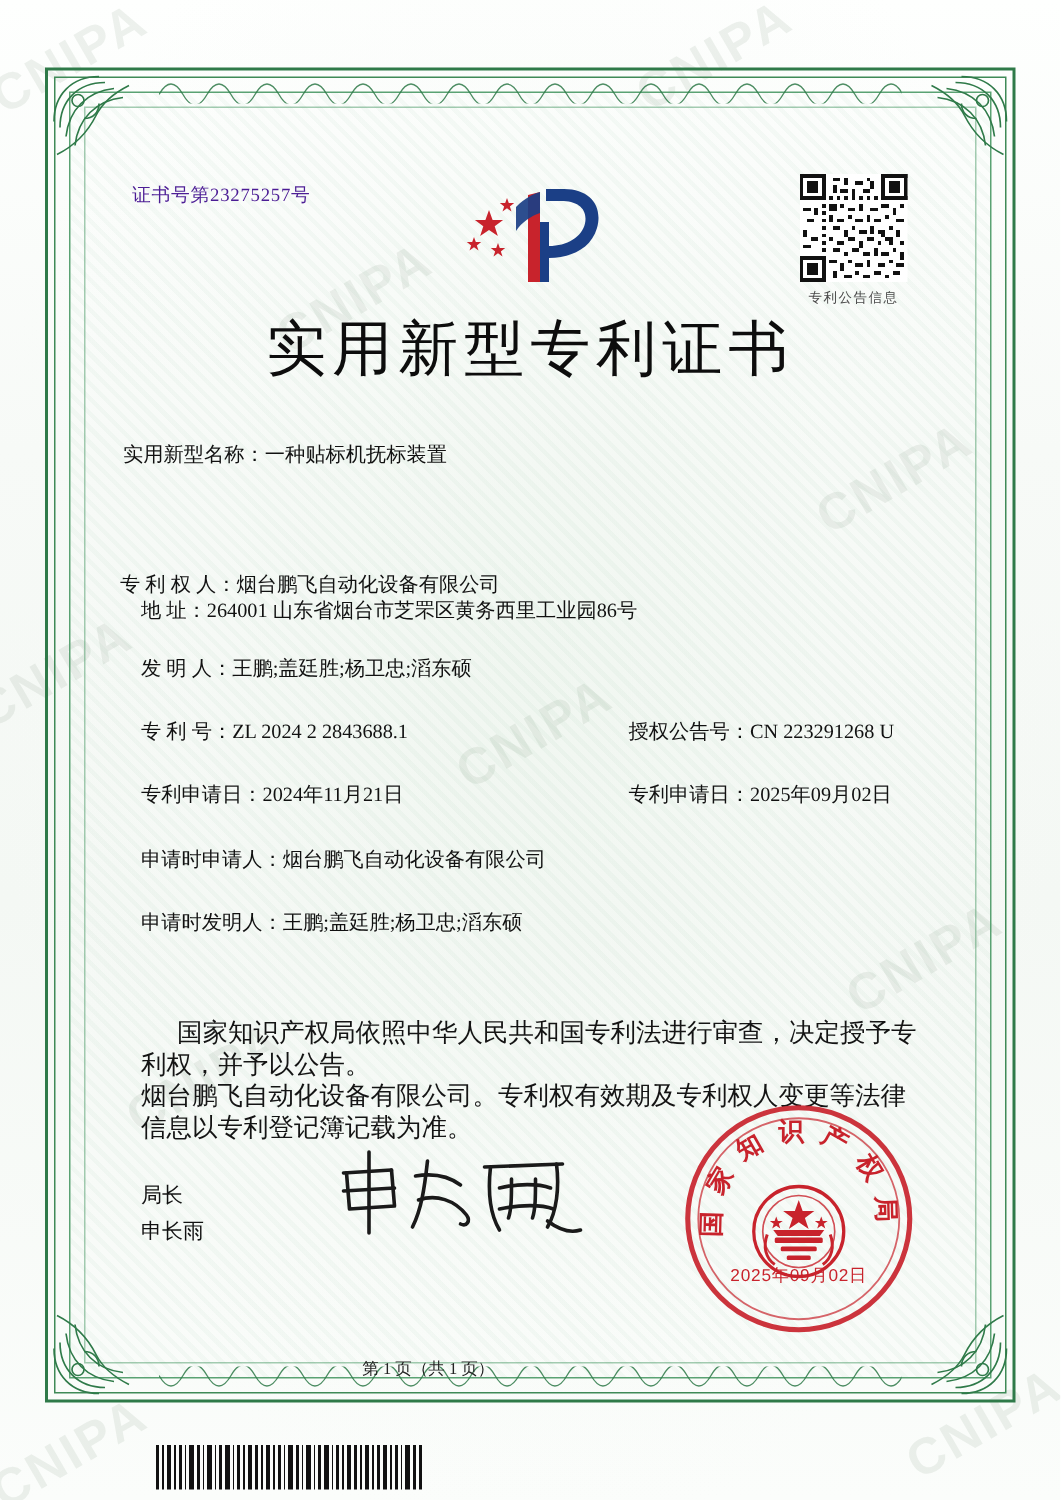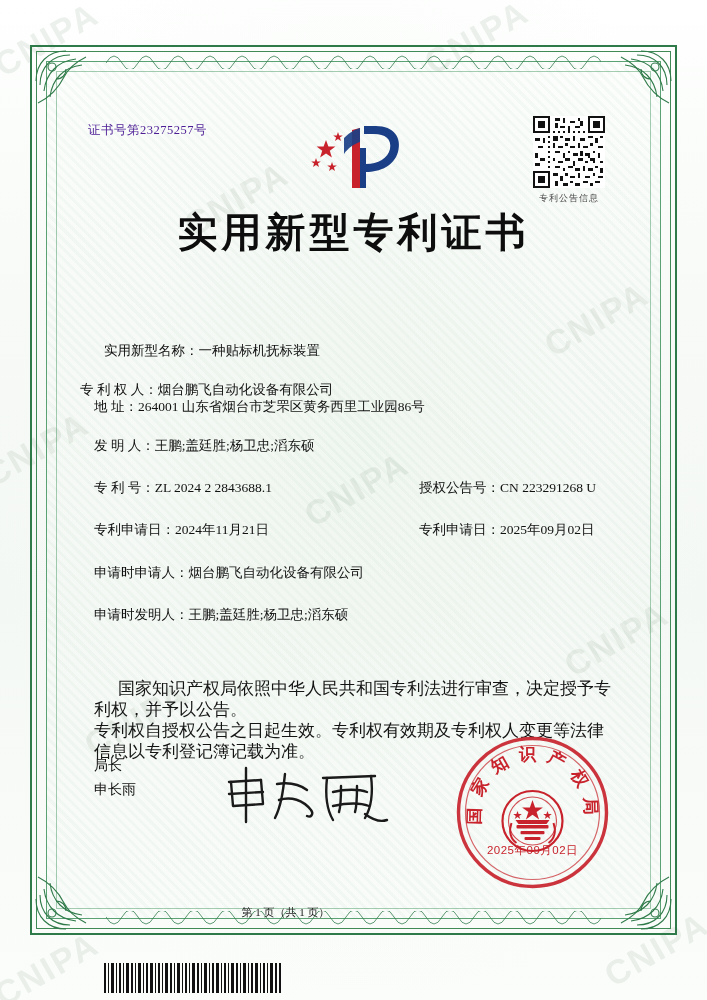--- a/index.html
+++ b/index.html
@@ -122,41 +122,41 @@
     color: #4a4a4a;
     letter-spacing: 1px;
   }
 
   .title {
     position: absolute;
     left: 0; top: 205px;
     width: 707px;
     text-align: center;
     font-size: 40px;
-    font-weight: bold;
+    font-weight: normal;
     letter-spacing: 4px;
     color: #0d0d0d;
     font-family: "DejaVu Sans", "Liberation Sans", sans-serif;
   }
 
   .field {
     position: absolute;
     font-size: 13.5px;
     color: #111111;
     white-space: nowrap;
   }
   .field .lbl {
     display: inline-block;
     color: #111;
   }
   .field .val {
     color: #111;
   }
 
-  .row-name  { left: 104px; top: 294px; margin-top: 48px; }
+  .row-name  { left: 82px; top: 294px; }
   .row-owner { left: 80px; top: 381px; text-align: center; }
   .row-addr  { left: 94px; top: 396px; }
   .row-inv   { left: 94px; top: 437px; }
   .row-pat   { left: 94px; top: 479px; }
   .row-pub   { left: 419px; top: 479px; }
   .row-apd   { left: 94px; top: 521px; }
   .row-pubd  { left: 419px; top: 521px; }
   .row-coapp { left: 94px; top: 564px; }
   .row-coinv { left: 94px; top: 606px; }
 
@@ -167,21 +167,21 @@
     font-size: 17px;
     line-height: 21px;
     color: #141414;
     text-align: left;
   }
   .statement p { margin: 0; }
   .statement p.first { text-indent: 24px; }
 
   .sig-title {
     position: absolute;
-    left: 94px; top: 754px;
+    left: 94px; top: 786px;
     font-size: 14px;
     color: #111;
     line-height: 24px;
   }
   .sig-script {
     position: absolute;
     left: 215px; top: 762px;
     width: 180px;
     height: 70px;
   }
@@ -478,21 +478,21 @@
   <div class="field row-coapp">
     <span class="lbl">申请时申请人：</span><span class="val">烟台鹏飞自动化设备有限公司</span>
   </div>
 
   <div class="field row-coinv">
     <span class="lbl">申请时发明人：</span><span class="val">王鹏;盖廷胜;杨卫忠;滔东硕</span>
   </div>
 
   <div class="statement">
     <p class="first">国家知识产权局依照中华人民共和国专利法进行审查，决定授予专利权，并予以公告。</p>
-    <p>专利权自授权公告之日起生效。专利权有效期及专利权人变更等法律信息以专利登记簿记载为准。</p>
+    <p>烟台鹏飞自动化设备有限公司。专利权有效期及专利权人变更等法律信息以专利登记簿记载为准。</p>
   </div>
 
   <div class="sig-title">
     <div>局长</div>
     <div>申长雨</div>
   </div>
 
   <div class="sig-script">
     <svg width="180" height="70" viewBox="0 0 180 70">
       <g fill="none" stroke="#1a1a1a" stroke-width="2.4" stroke-linecap="round" stroke-linejoin="round">

